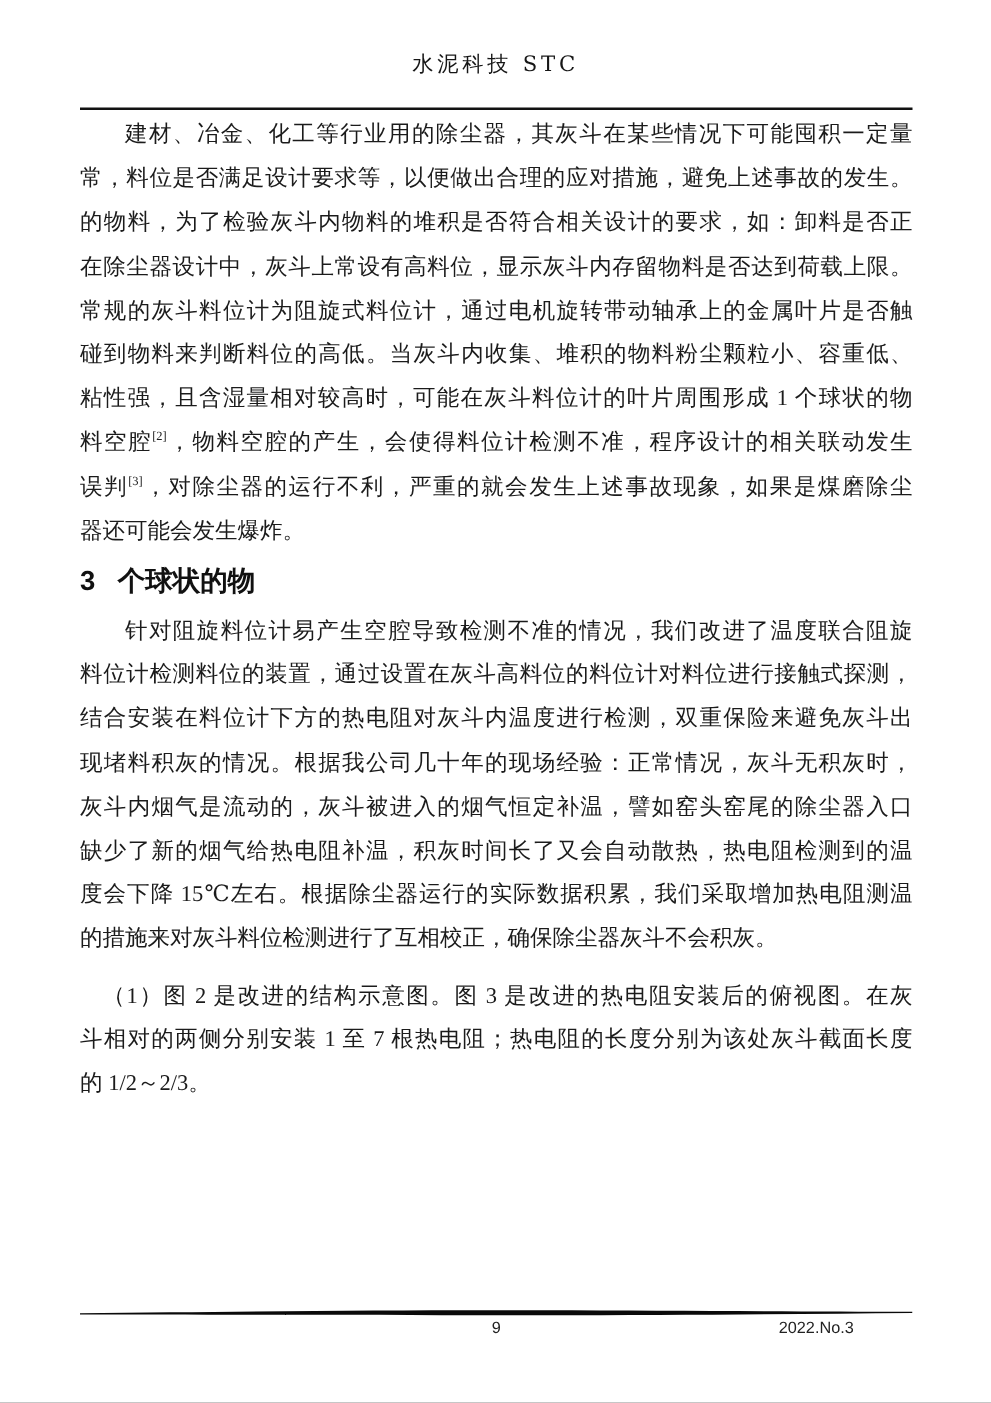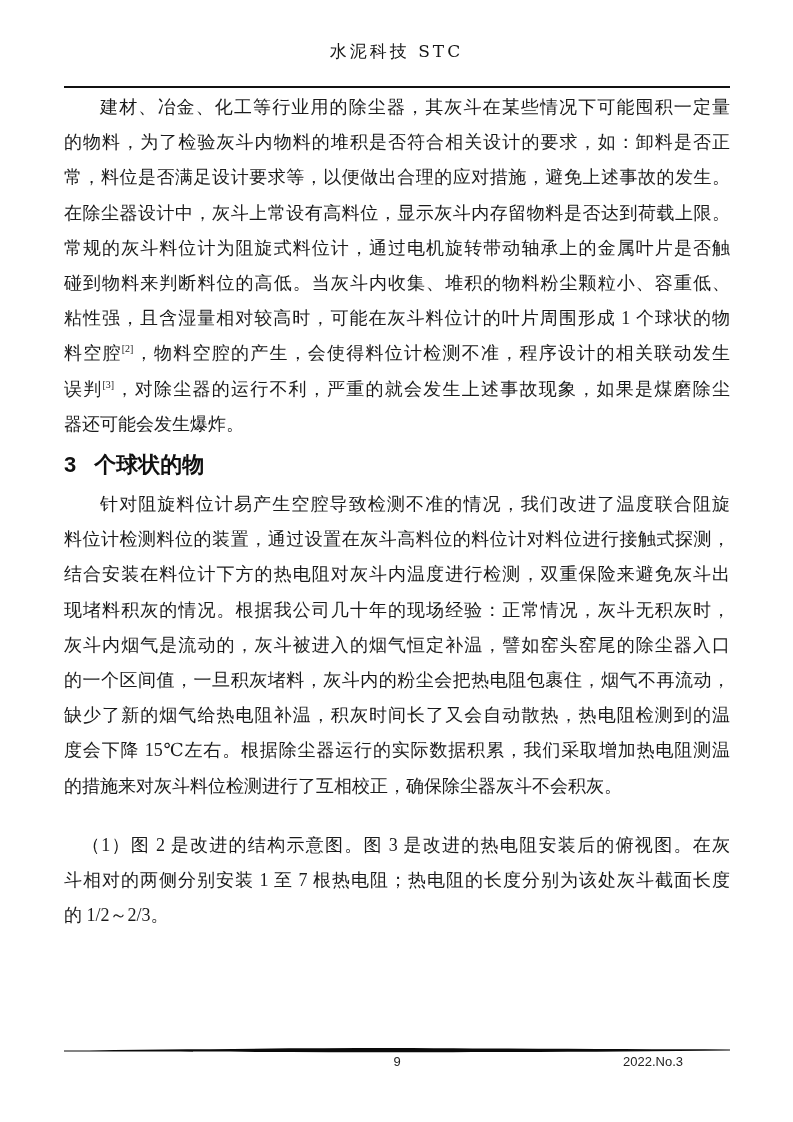--- a/index.html
+++ b/index.html
@@ -60,21 +60,21 @@
   .section-heading {
     height: 45px;
     display: flex;
     align-items: center;
     font-family: "Liberation Sans", "DejaVu Sans", sans-serif;
     font-weight: bold;
     font-size: 22px;
     color: #111111;
   }
   .section-heading .sec-num { margin-right: 18px; }
-  .para-gap { margin-top: 24px; }
+  .para-gap { margin-top: 10px; }
   
   .footer-rule {
     position: absolute;
     top: 1046px;
     left: 64px;
     width: 666px;
     height: 8px;
   }
   .footer-rule svg { display:block; }
   .page-number {
@@ -100,39 +100,38 @@
 <body>
 
 <div class="page">
 
   <div class="journal-title">水泥科技 STC</div>
 
   <div class="header-rule"></div>
 
   <div class="article">
       <div class="line first">建材、冶金、化工等行业用的除尘器，其灰斗在某些情况下可能囤积一定量</div>
+      <div class="line">常，料位是否满足设计要求等，以便做出合理的应对措施，避免上述事故的发生。</div>
       <div class="line">的物料，为了检验灰斗内物料的堆积是否符合相关设计的要求，如：卸料是否正</div>
-      <div class="line">常，料位是否满足设计要求等，以便做出合理的应对措施，避免上述事故的发生。</div>
       <div class="line">在除尘器设计中，灰斗上常设有高料位，显示灰斗内存留物料是否达到荷载上限。</div>
       <div class="line">常规的灰斗料位计为阻旋式料位计，通过电机旋转带动轴承上的金属叶片是否触</div>
       <div class="line">碰到物料来判断料位的高低。当灰斗内收集、堆积的物料粉尘颗粒小、容重低、</div>
       <div class="line">粘性强，且含湿量相对较高时，可能在灰斗料位计的叶片周围形成 1 个球状的物</div>
       <div class="line">料空腔<sup>[2]</sup>，物料空腔的产生，会使得料位计检测不准，程序设计的相关联动发生</div>
       <div class="line">误判<sup>[3]</sup>，对除尘器的运行不利，严重的就会发生上述事故现象，如果是煤磨除尘</div>
       <div class="line last">器还可能会发生爆炸。</div>
       <div class="section-heading">
         <span class="sec-num">3</span>
         <span>个球状的物</span>
       </div>
       <div class="line first">针对阻旋料位计易产生空腔导致检测不准的情况，我们改进了温度联合阻旋</div>
       <div class="line">料位计检测料位的装置，通过设置在灰斗高料位的料位计对料位进行接触式探测，</div>
       <div class="line">结合安装在料位计下方的热电阻对灰斗内温度进行检测，双重保险来避免灰斗出</div>
       <div class="line">现堵料积灰的情况。根据我公司几十年的现场经验：正常情况，灰斗无积灰时，</div>
       <div class="line">灰斗内烟气是流动的，灰斗被进入的烟气恒定补温，譬如窑头窑尾的除尘器入口</div>
-      <div class="line">的一个区间值，一旦积灰堵料，灰斗内的粉尘会把热电阻包裹住，烟气不再流动，</div>
       <div class="line">缺少了新的烟气给热电阻补温，积灰时间长了又会自动散热，热电阻检测到的温</div>
       <div class="line">度会下降 15℃左右。根据除尘器运行的实际数据积累，我们采取增加热电阻测温</div>
       <div class="line last">的措施来对灰斗料位检测进行了互相校正，确保除尘器灰斗不会积灰。</div>
       <div class="line first paren-first para-gap">（1）图 2 是改进的结构示意图。图 3 是改进的热电阻安装后的俯视图。在灰</div>
       <div class="line">斗相对的两侧分别安装 1 至 7 根热电阻；热电阻的长度分别为该处灰斗截面长度</div>
       <div class="line last">的 1/2～2/3。</div>
     </div>
 
   <div class="footer-rule">
     <svg width="666" height="8" viewBox="0 0 666 8" xmlns="http://www.w3.org/2000/svg">

